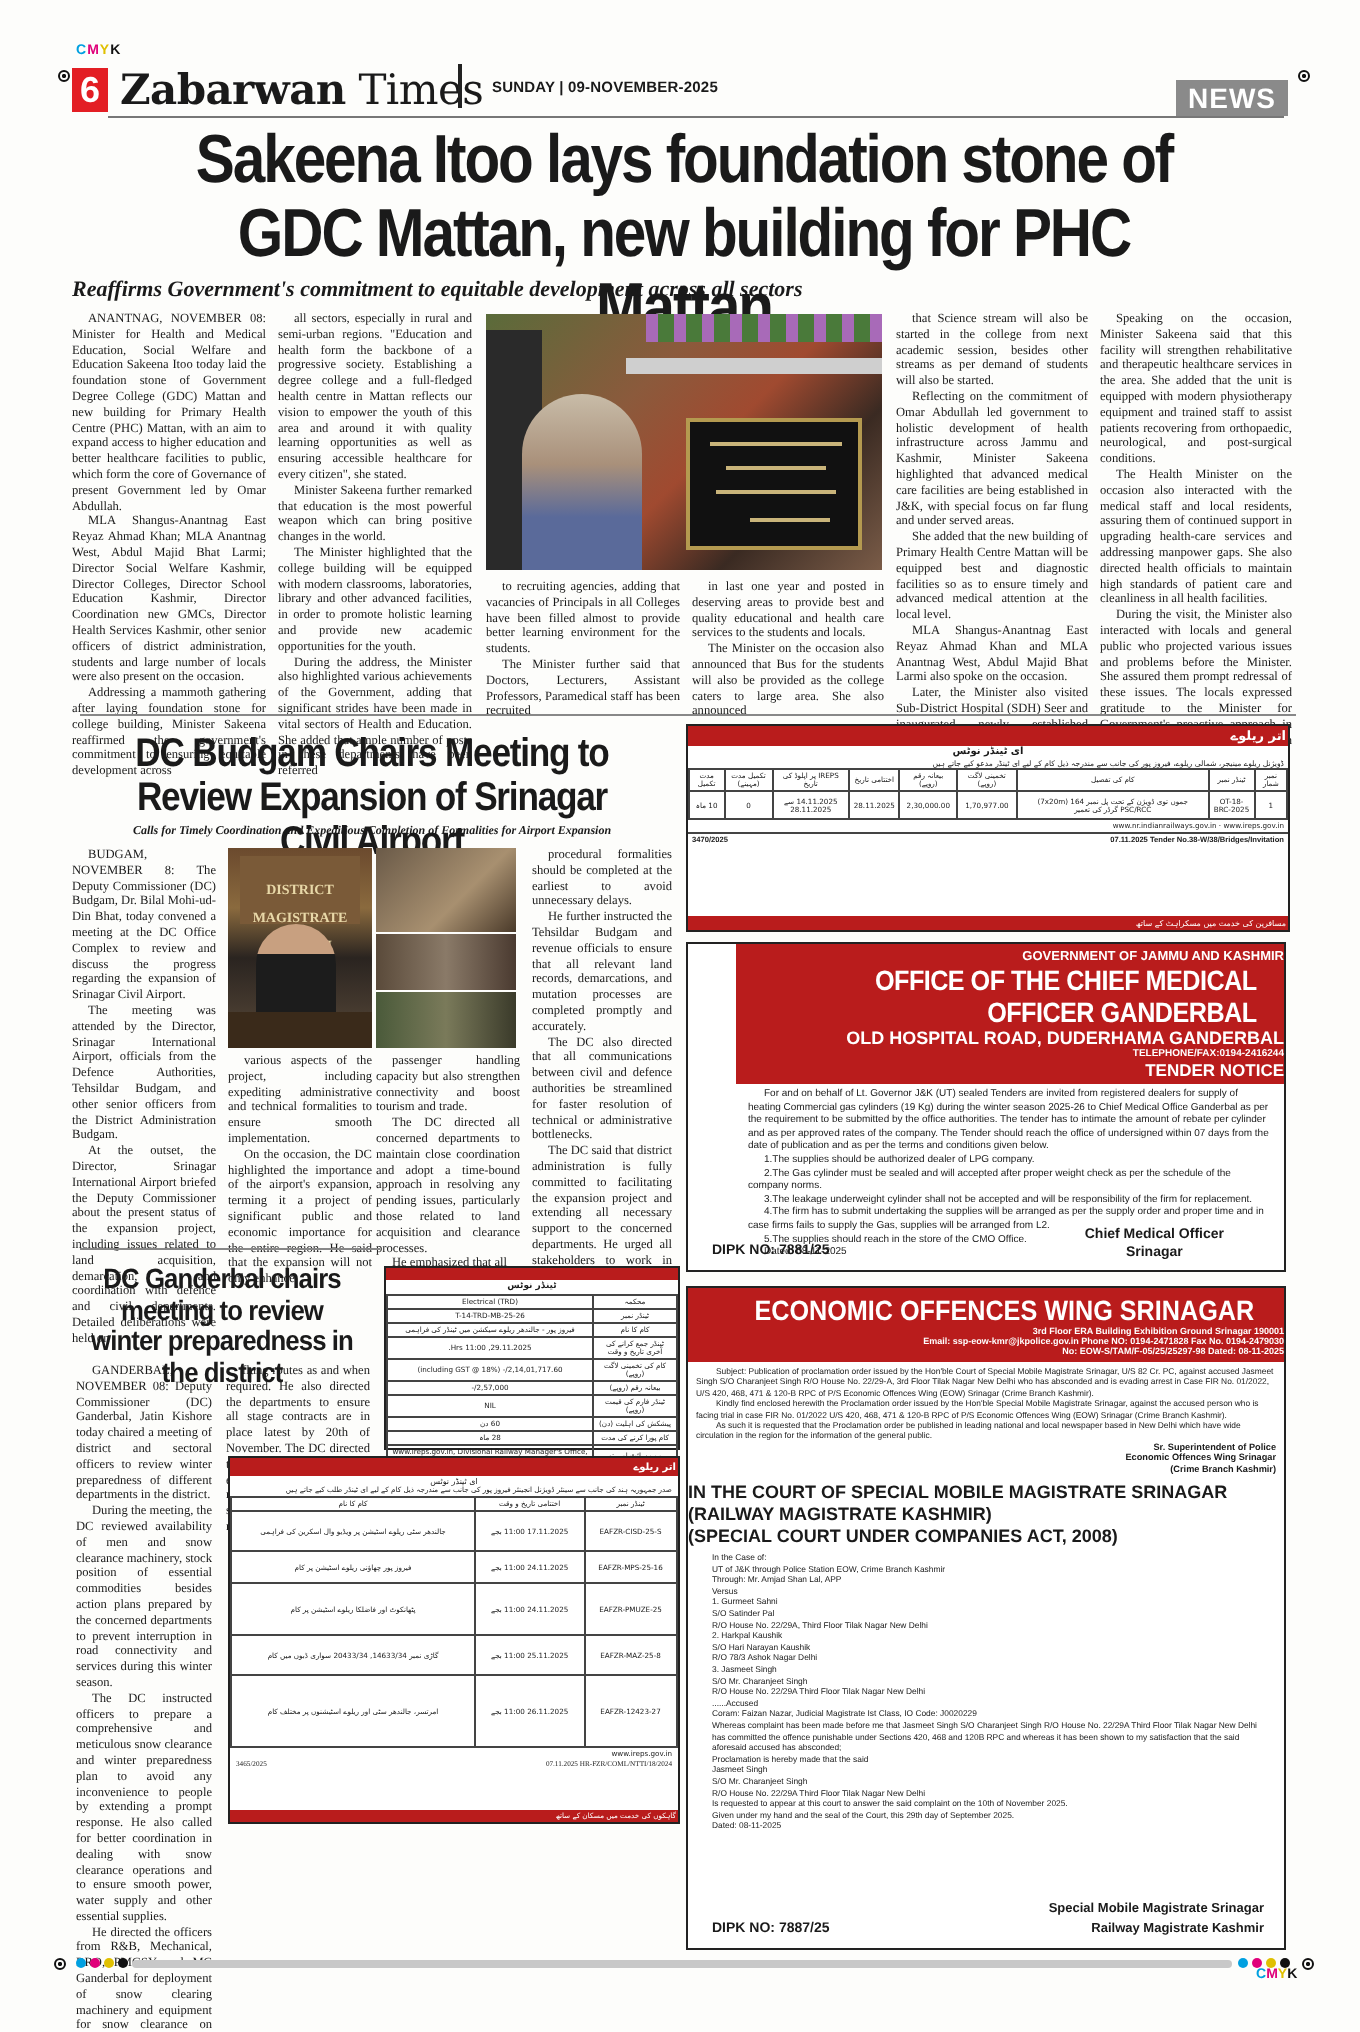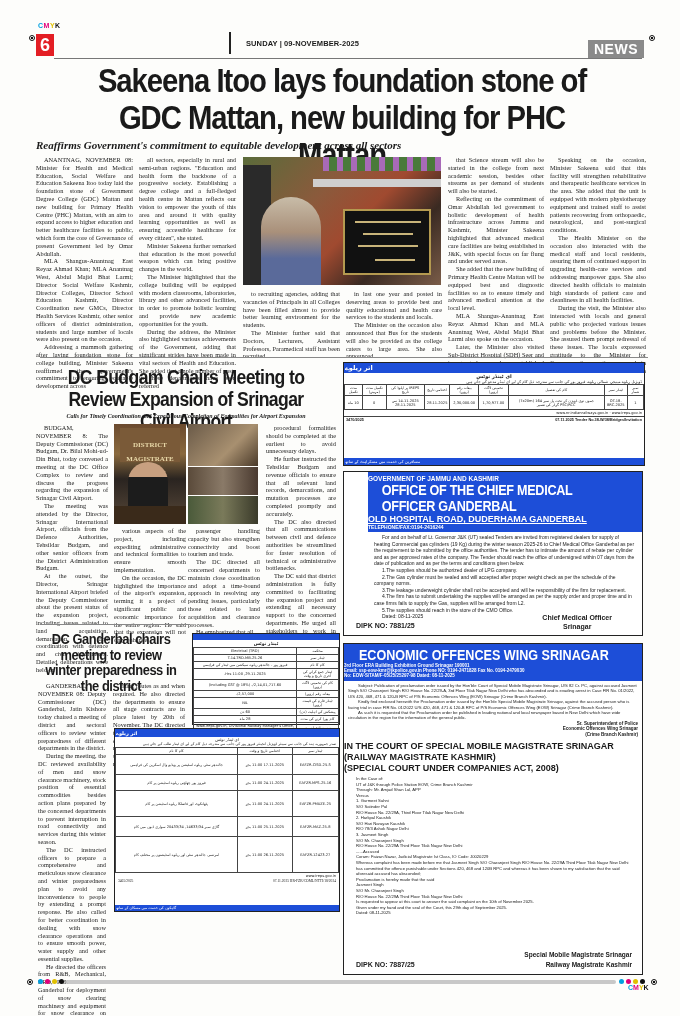--- a/index.html
+++ b/index.html
@@ -45,21 +45,21 @@
   .ph-s2a .desk { position: absolute; left: 0; top: 82px; width: 72px; height: 18px; background: #3a2a1a; }
   .ph-s2b { left: 188px; top: 424px; width: 70px; height: 42px; background: linear-gradient(135deg, #6a5a48, #a89070 60%, #4a3a2a); }
   .ph-s2c { left: 188px; top: 467px; width: 70px; height: 28px; background: linear-gradient(90deg, #5a4a3a, #8a7a68 50%, #4a3a30); }
   .ph-s2d { left: 188px; top: 496px; width: 70px; height: 28px; background: linear-gradient(90deg, #4a5a3a, #7a7a5a 50%, #3a3a2a); }
 
   
   .s3-head { position: absolute; left: 36px; top: 632px; width: 150px; text-align: center; font: bold 14px "Liberation Sans", sans-serif; line-height: 15.5px; letter-spacing: -0.5px; transform: scaleX(0.92); transform-origin: center top; }
 
   
   .ad { position: absolute; border: 1px solid #222; background: #fff; }
-  .ad .blackbar { background: #1d4ed8; color: #fff; text-align: left; }
+  .ad .blackbar { background: #b91c1c; color: #fff; text-align: right; }
   .urdu { font-family: "DejaVu Sans", sans-serif; direction: rtl; }
   .ad-table { border-collapse: collapse; width: 100%; font-size: 4.5px; }
   .ad-table td, .ad-table th { border: 0.5px solid #444; padding: 1px 2px; text-align: center; font-weight: normal; }
 
   .cmo-body { font: 5px "Liberation Sans", sans-serif; line-height: 6.6px; padding: 2px 6px; }
   .cmo-body p { text-indent: 8px; }
   .cmo-body .item { text-indent: 8px; }
 
   .eow-body { font: 4.2px "Liberation Sans", sans-serif; line-height: 5.4px; padding: 2px 4px; }
   .court-body { font: 4.2px "Liberation Sans", sans-serif; line-height: 5.6px; padding: 2px 12px; }
@@ -73,20 +73,23 @@
 <body>
 
 <div class="cmyk-top">
   <span class="c">C</span><span class="m">M</span><span class="y">Y</span><span class="k">K</span>
 </div>
 <div class="reg-mark" style="left:29px;top:35px;"></div>
 <div class="reg-mark" style="left:649px;top:35px;"></div>
 
 <div class="masthead">
   <div class="page-num">6</div>
+  <div class="paper-name">
+    <span>Zabarwan</span><span class="thin"> Times</span>
+  </div>
   <div class="divider-v"></div>
   <div class="dateline">SUNDAY | 09-NOVEMBER-2025</div>
   <div class="masthead-rule"></div>
 </div>
 <div class="section-tag">NEWS</div>
 
 <h1 class="lead-head">Sakeena Itoo lays foundation stone of GDC Mattan, new building for PHC Mattan</h1>
 <div class="lead-deck">Reaffirms Government's commitment to equitable development across all sectors</div>
 
 <div class="col" style="left:36px;top:156px;width:97px;">
@@ -319,22 +322,23 @@
     <span>3470/2025</span>
     <span>07.11.2025 Tender No.38-W/38/Bridges/Invitation</span>
   </div>
   <div class="blackbar urdu" style="position:absolute;left:0;right:0;bottom:0;font-size:4px;padding:1px;">مسافرین کی خدمت میں مسکراہٹ کے ساتھ</div>
 </div>
 
 <div class="ad" style="left:343px;top:471px;width:300px;height:165px;padding-left:24px;">
   <div class="blackbar" style="padding:3px 0 2px;font-family:'Liberation Sans',sans-serif;">
     <div style="font:bold 6.5px 'Liberation Sans',sans-serif;">GOVERNMENT OF JAMMU AND KASHMIR</div>
     <div style="font:bold 14px 'Liberation Sans',sans-serif;transform:scaleX(0.9);letter-spacing:-0.3px;">OFFICE OF THE CHIEF MEDICAL OFFICER GANDERBAL</div>
-    <div style="font:bold 9px 'Liberation Sans',sans-serif;text-decoration:underline;">OLD HOSPITAL ROAD, DUDERHAMA GANDERBAL</div>
+    <div style="font:bold 9px 'Liberation Sans',sans-serif;">OLD HOSPITAL ROAD, DUDERHAMA GANDERBAL</div>
     <div style="font:bold 5px 'Liberation Sans',sans-serif;">TELEPHONE/FAX:0194-2416244</div>
+    <div style="font:bold 8.5px 'Liberation Sans',sans-serif;">TENDER NOTICE</div>
   </div>
   <div class="cmo-body">
     <p>For and on behalf of Lt. Governor J&amp;K (UT) sealed Tenders are invited from registered dealers for supply of heating Commercial gas cylinders (19 Kg) during the winter season 2025-26 to Chief Medical Office Ganderbal as per the requirement to be submitted by the office authorities. The tender has to intimate the amount of rebate per cylinder and as per approved rates of the company. The Tender should reach the office of undersigned within 07 days from the date of publication and as per the terms and conditions given below.</p>
     <div class="item">1.The supplies should be authorized dealer of LPG company.</div>
     <div class="item">2.The Gas cylinder must be sealed and will accepted after proper weight check as per the schedule of the company norms.</div>
     <div class="item">3.The leakage underweight cylinder shall not be accepted and will be responsibility of the firm for replacement.</div>
     <div class="item">4.The firm has to submit undertaking the supplies will be arranged as per the supply order and proper time and in case firms fails to supply the Gas, supplies will be arranged from L2.</div>
     <div class="item">5.The supplies should reach in the store of the CMO Office.</div>
     <div class="item">Dated: 08-11-2025</div>
   </div>

